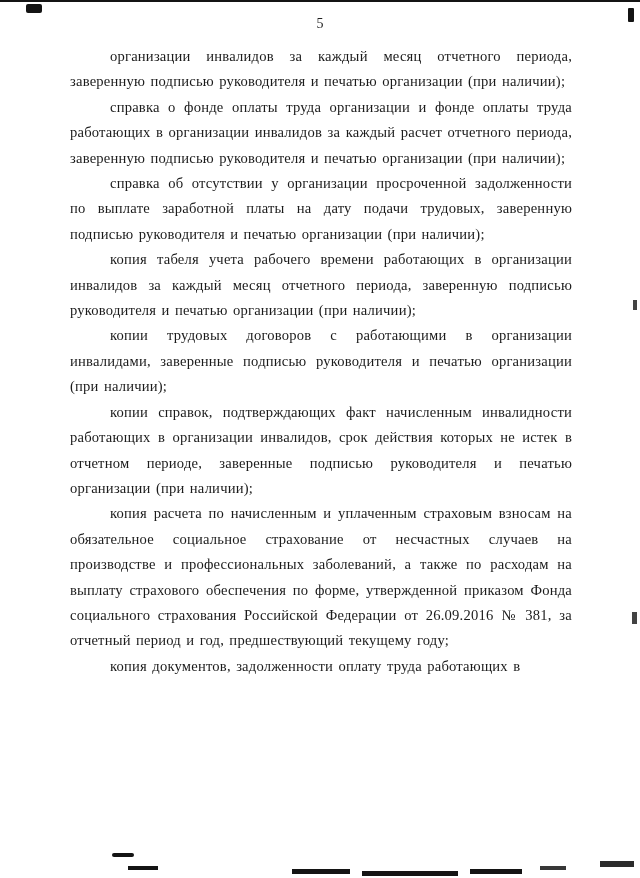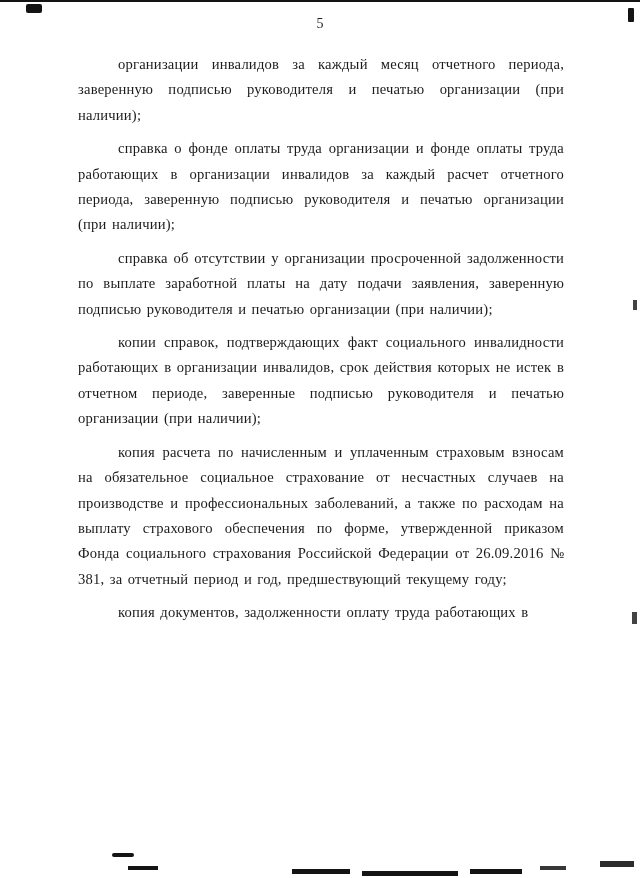--- a/index.html
+++ b/index.html
@@ -25,21 +25,21 @@
     font-size: 14px;
     color: #1f1f1f;
   }
   .content {
     position: absolute;
     top: 44px;
     left: 70px;
     width: 502px;
   }
   .content p {
-    margin: 8px;
+    margin: 0;
     padding: 0;
     text-indent: 40px;
     text-align: justify;
     font-size: 14.6px;
     line-height: 25.4px;
     letter-spacing: 0.2px;
     word-spacing: 1.5px;
     color: #1b1b1b;
   }
   
@@ -76,19 +76,21 @@
   <div class="artifact a-bottom-dash-3"></div>
   <div class="artifact a-bottom-dash-4"></div>
   <div class="artifact a-bottom-dash-5"></div>
   <div class="artifact a-bottomright"></div>
 
   <div class="page-number">5</div>
 
   <div class="content">
     <p>организации инвалидов за каждый месяц отчетного периода, заверенную подписью руководителя и печатью организации (при наличии);</p>
     <p>справка о фонде оплаты труда организации и фонде оплаты труда работающих в организации инвалидов за каждый расчет отчетного периода, заверенную подписью руководителя и печатью организации (при наличии);</p>
-    <p>справка об отсутствии у организации просроченной задолженности по выплате заработной платы на дату подачи заявления, заверенную подписью руководителя и печатью организации (при наличии);</p>
-    <p>копии справок, подтверждающих факт социального инвалидности работающих в организации инвалидов, срок действия которых не истек в отчетном периоде, заверенные подписью руководителя и печатью организации (при наличии);</p>
+    <p>справка об отсутствии у организации просроченной задолженности по выплате заработной платы на дату подачи трудовых, заверенную подписью руководителя и печатью организации (при наличии);</p>
+    <p>копия табеля учета рабочего времени работающих в организации инвалидов за каждый месяц отчетного периода, заверенную подписью руководителя и печатью организации (при наличии);</p>
+    <p>копии трудовых договоров с работающими в организации инвалидами, заверенные подписью руководителя и печатью организации (при наличии);</p>
+    <p>копии справок, подтверждающих факт начисленным инвалидности работающих в организации инвалидов, срок действия которых не истек в отчетном периоде, заверенные подписью руководителя и печатью организации (при наличии);</p>
     <p>копия расчета по начисленным и уплаченным страховым взносам на обязательное социальное страхование от несчастных случаев на производстве и профессиональных заболеваний, а также по расходам на выплату страхового обеспечения по форме, утвержденной приказом Фонда социального страхования Российской Федерации от 26.09.2016 № 381, за отчетный период и год, предшествующий текущему году;</p>
     <p>копия документов, задолженности оплату труда работающих в</p>
   </div>
 
 </div>
 
 </body></html>

